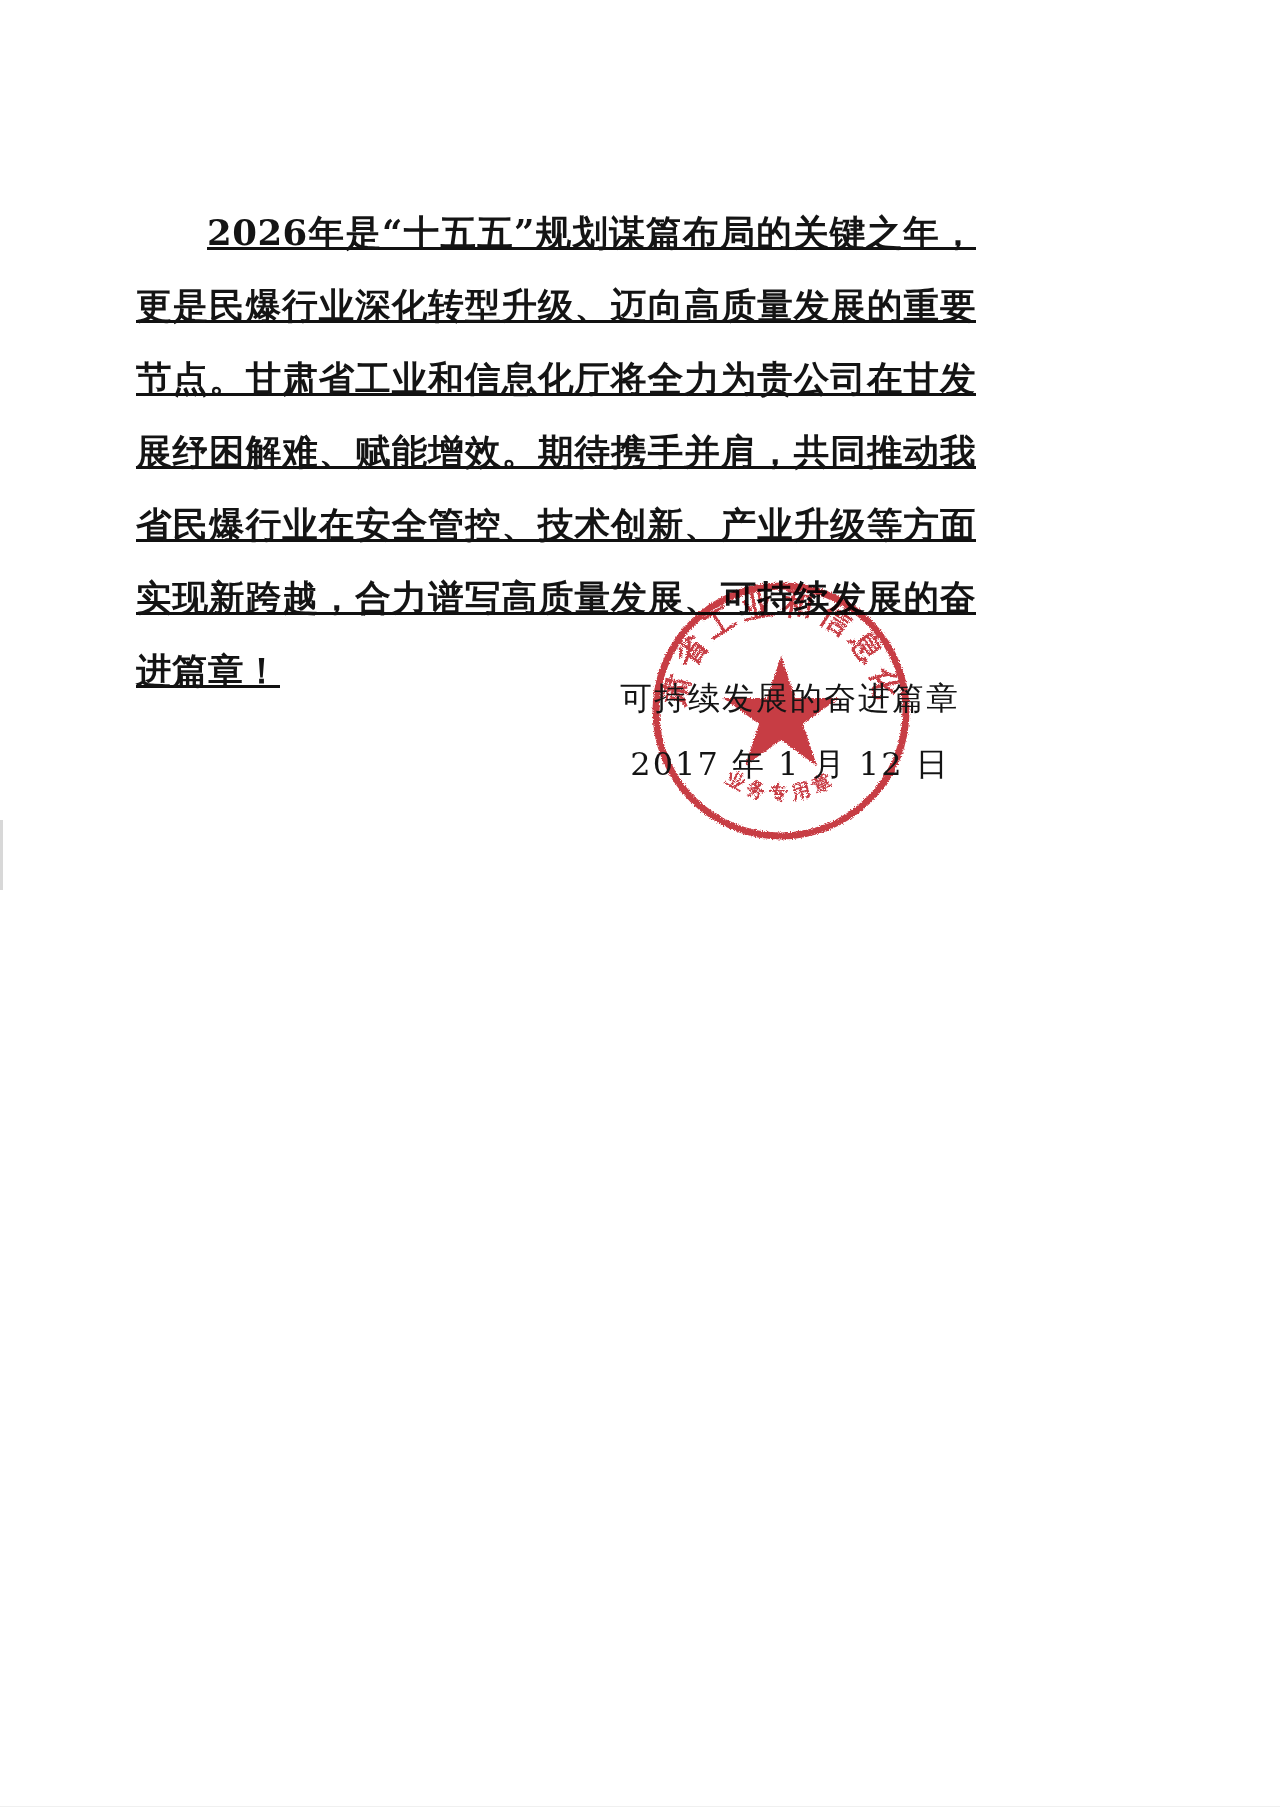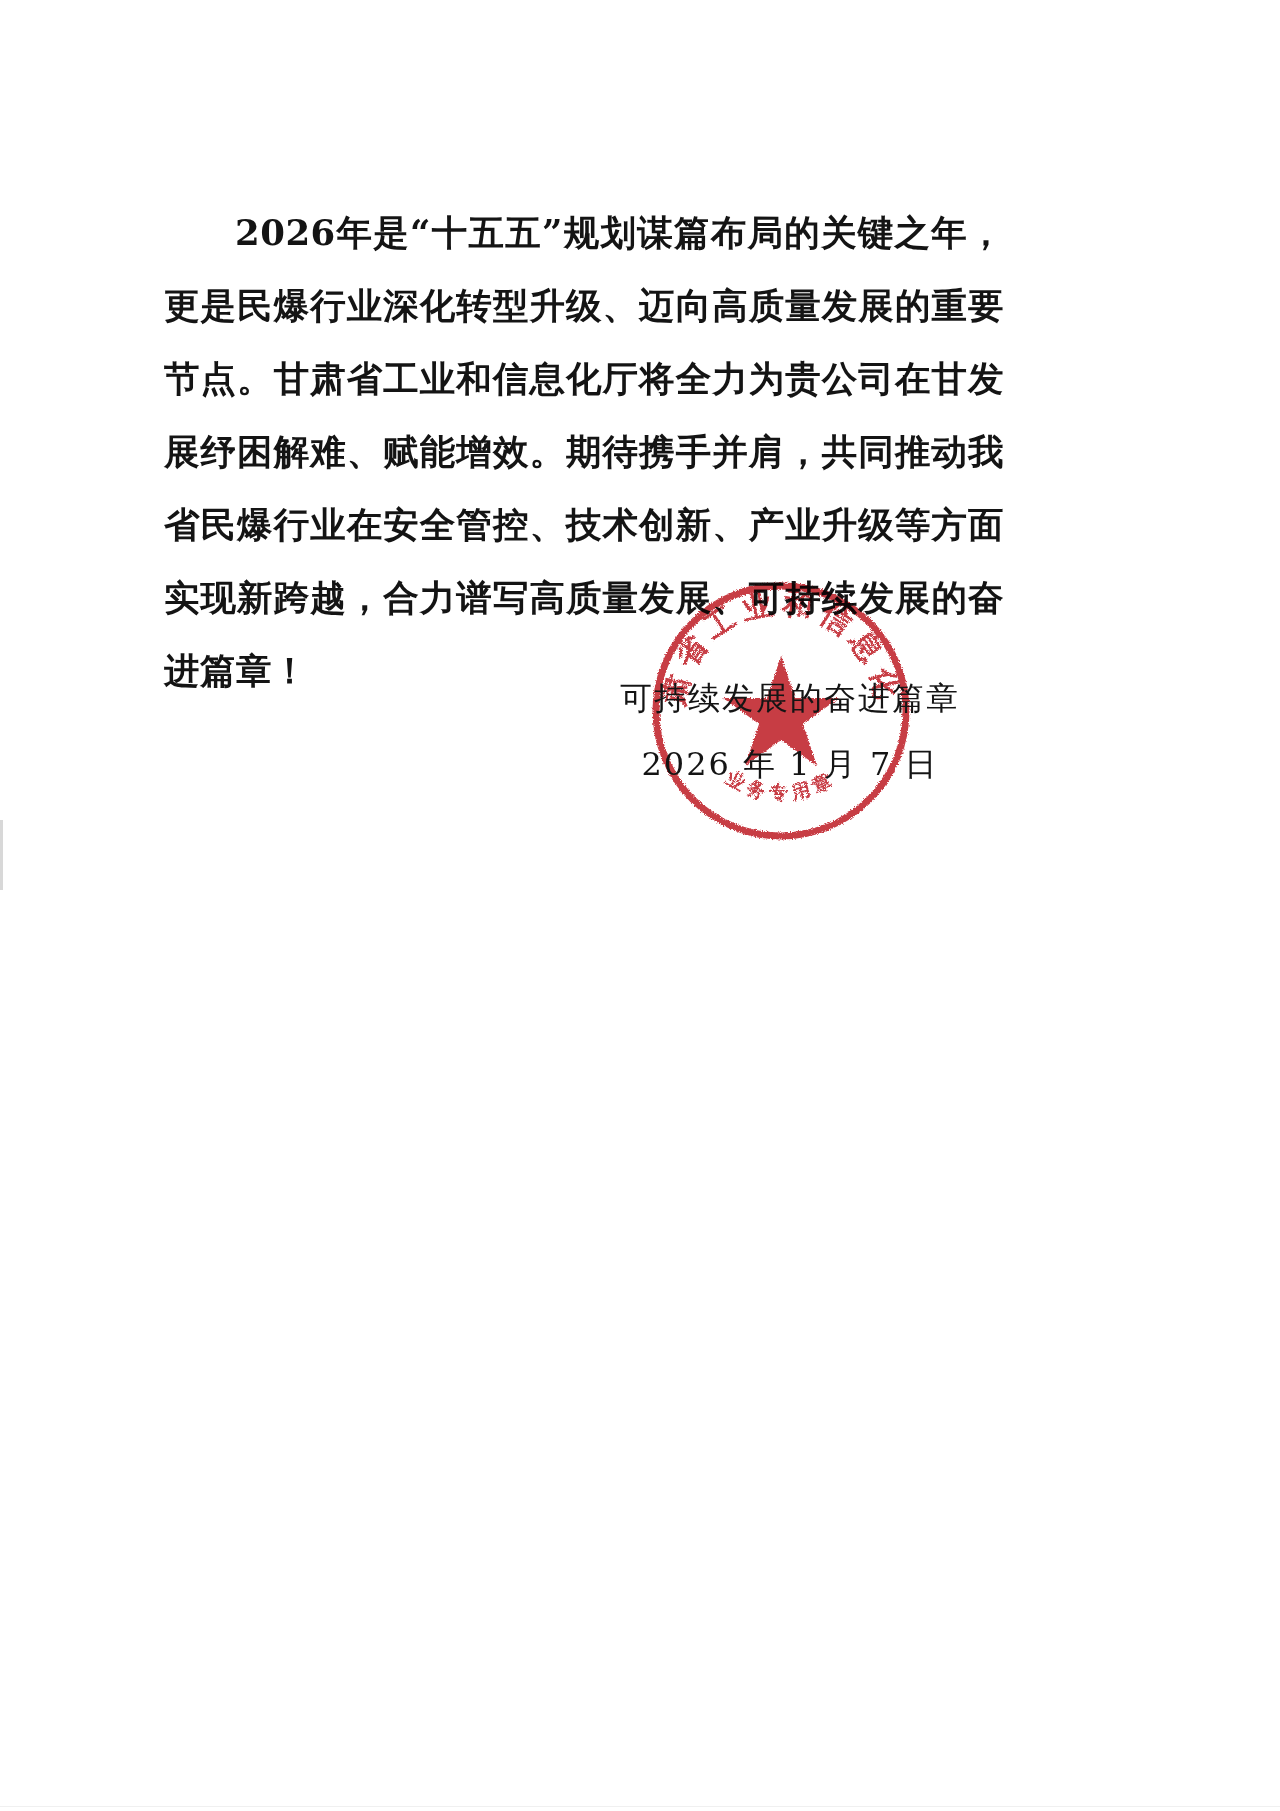--- a/index.html
+++ b/index.html
@@ -33,23 +33,24 @@
     left: 0;
     bottom: 4px;
     width: 1280px;
     height: 1px;
     background: #f0f0f0;
   }
 
   
   .letter-body {
     position: absolute;
-    left: 164px;
+    left: 136px;
     top: 196px;
     width: 840px;
+    text-decoration: underline;
   }
 
   .letter-body p {
     margin: 0;
     font-size: 35.5px;
     line-height: 73px;
     letter-spacing: 0.5px;
     text-align: justify;
     text-justify: inter-character;
     text-indent: 2em;
@@ -136,16 +137,16 @@
           <textPath href="#arcpath2" startOffset="50%" text-anchor="middle">业务专用章</textPath>
         </text>
 
         <polygon points="133,78 147,120 191,120 155,146 169,188 133,162 97,188 111,146 75,120 119,120" fill="#c0202a"></polygon>
       </g>
     </svg>
   </div>
 
   <div class="signature-block">
     <div class="signature-org">可持续发展的奋进篇章</div>
-    <div class="signature-date">2026 年 1 月 7 日</div>
+    <div class="signature-date">2017 年 1 月 12 日</div>
   </div>
 
 </div>
 
 </body></html>

